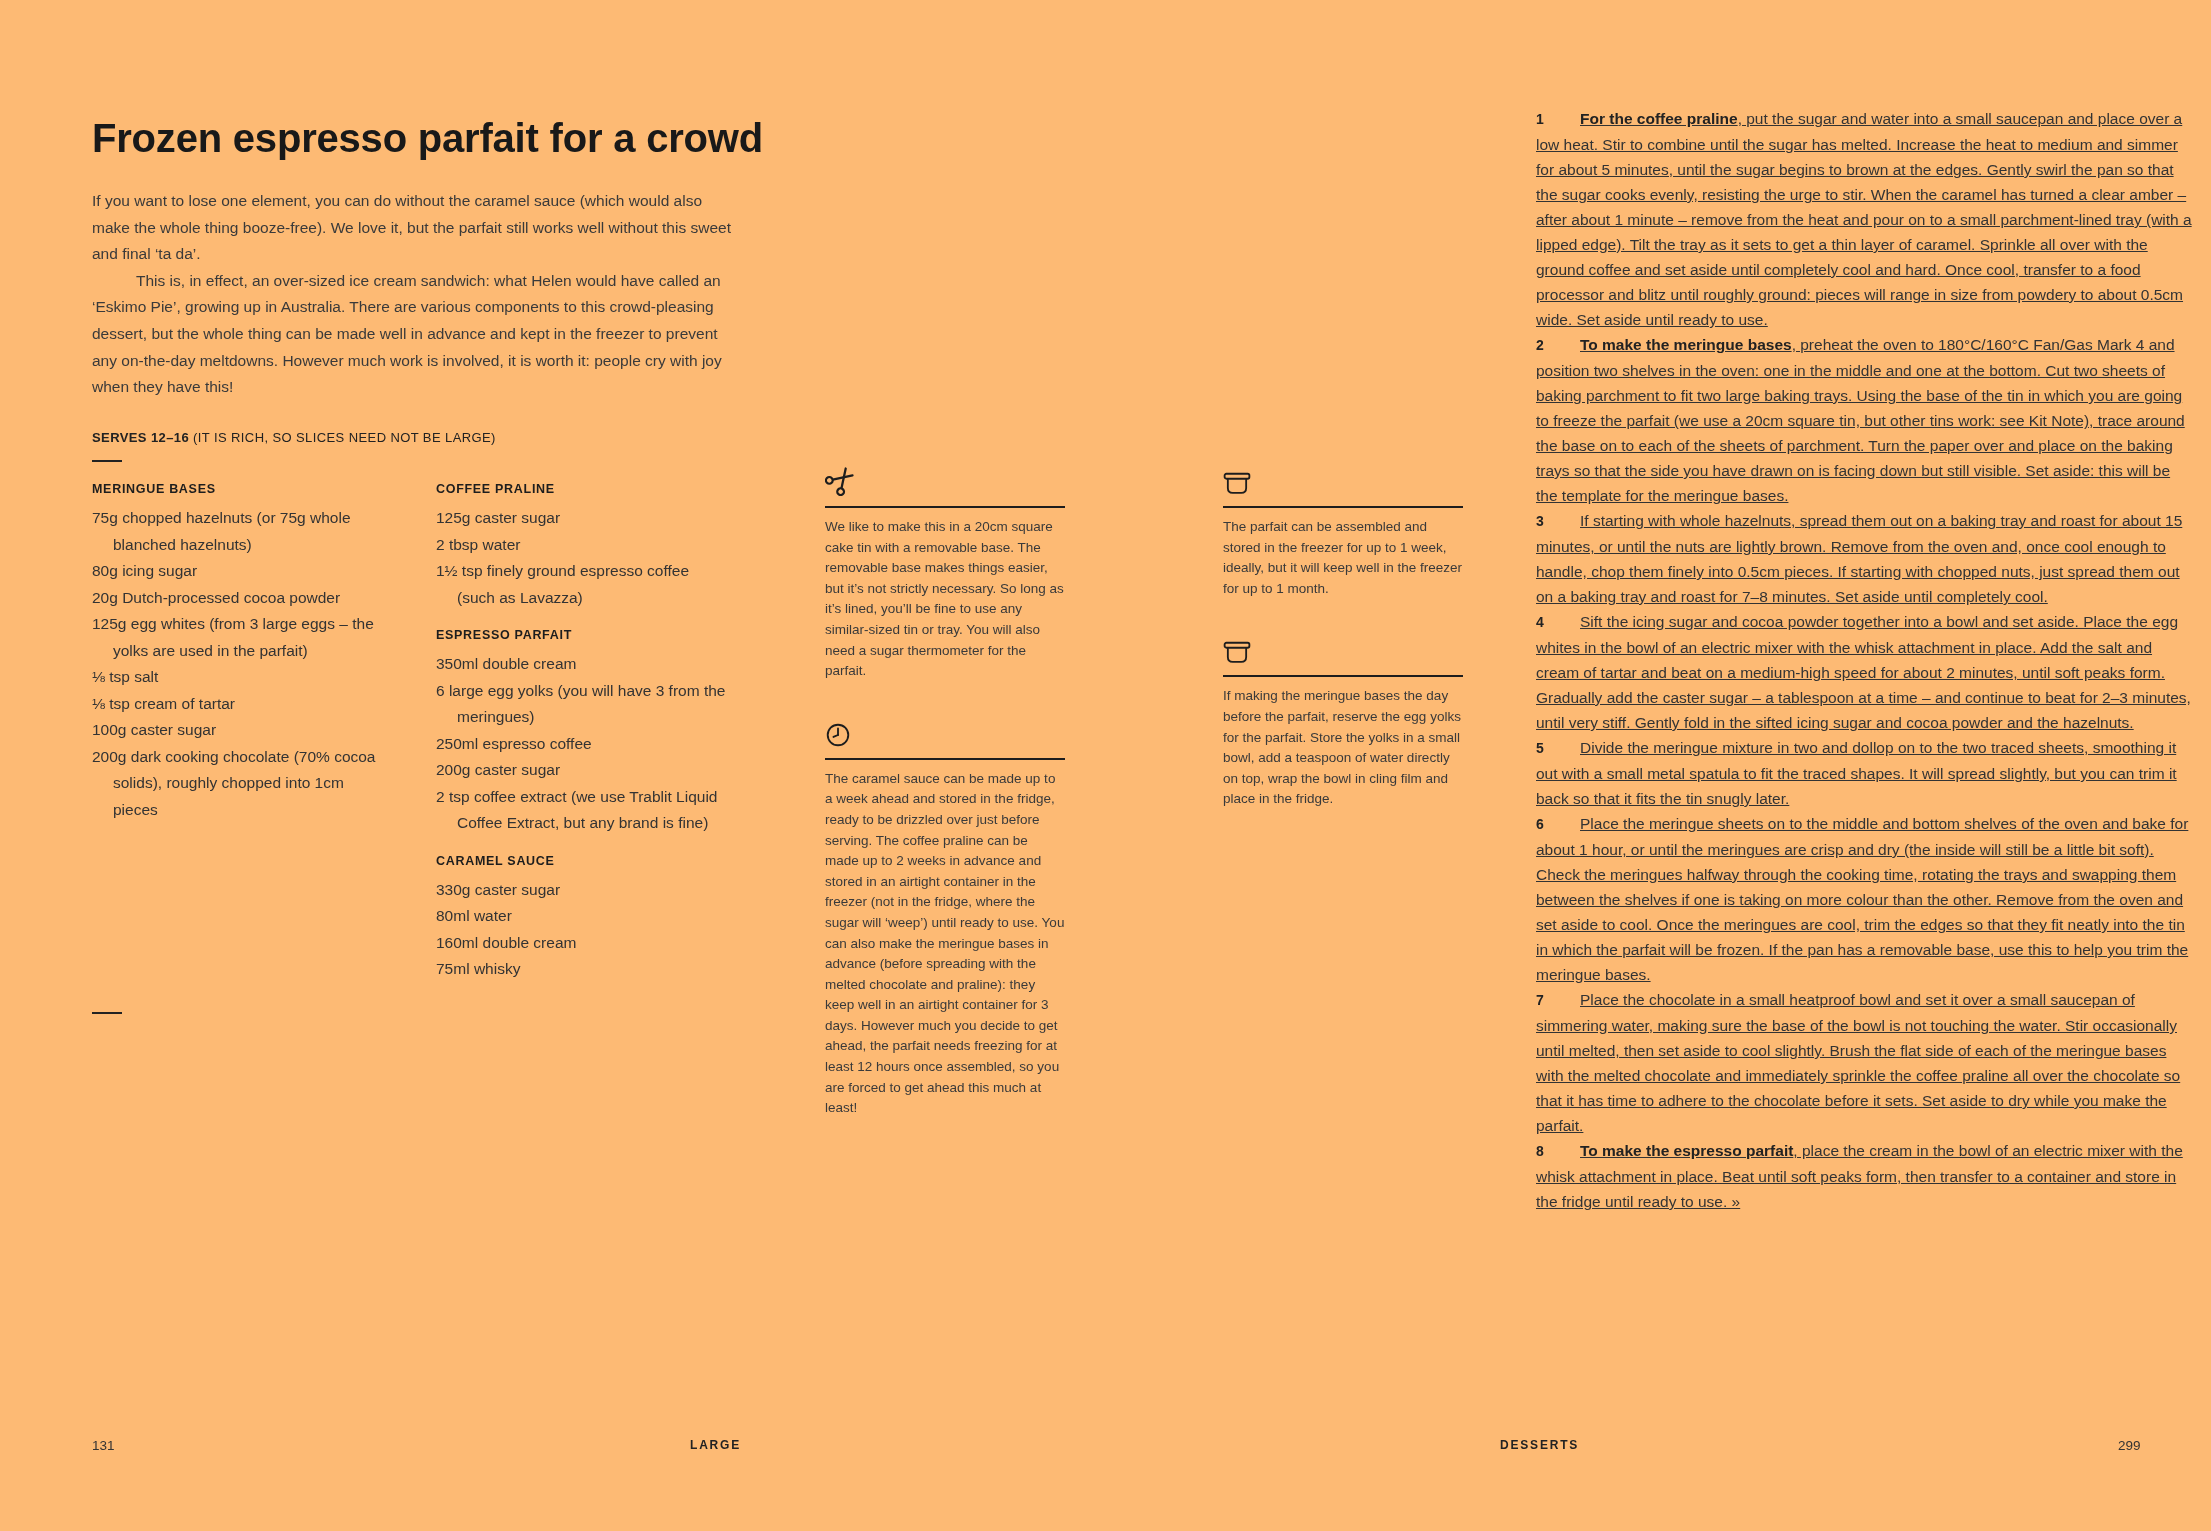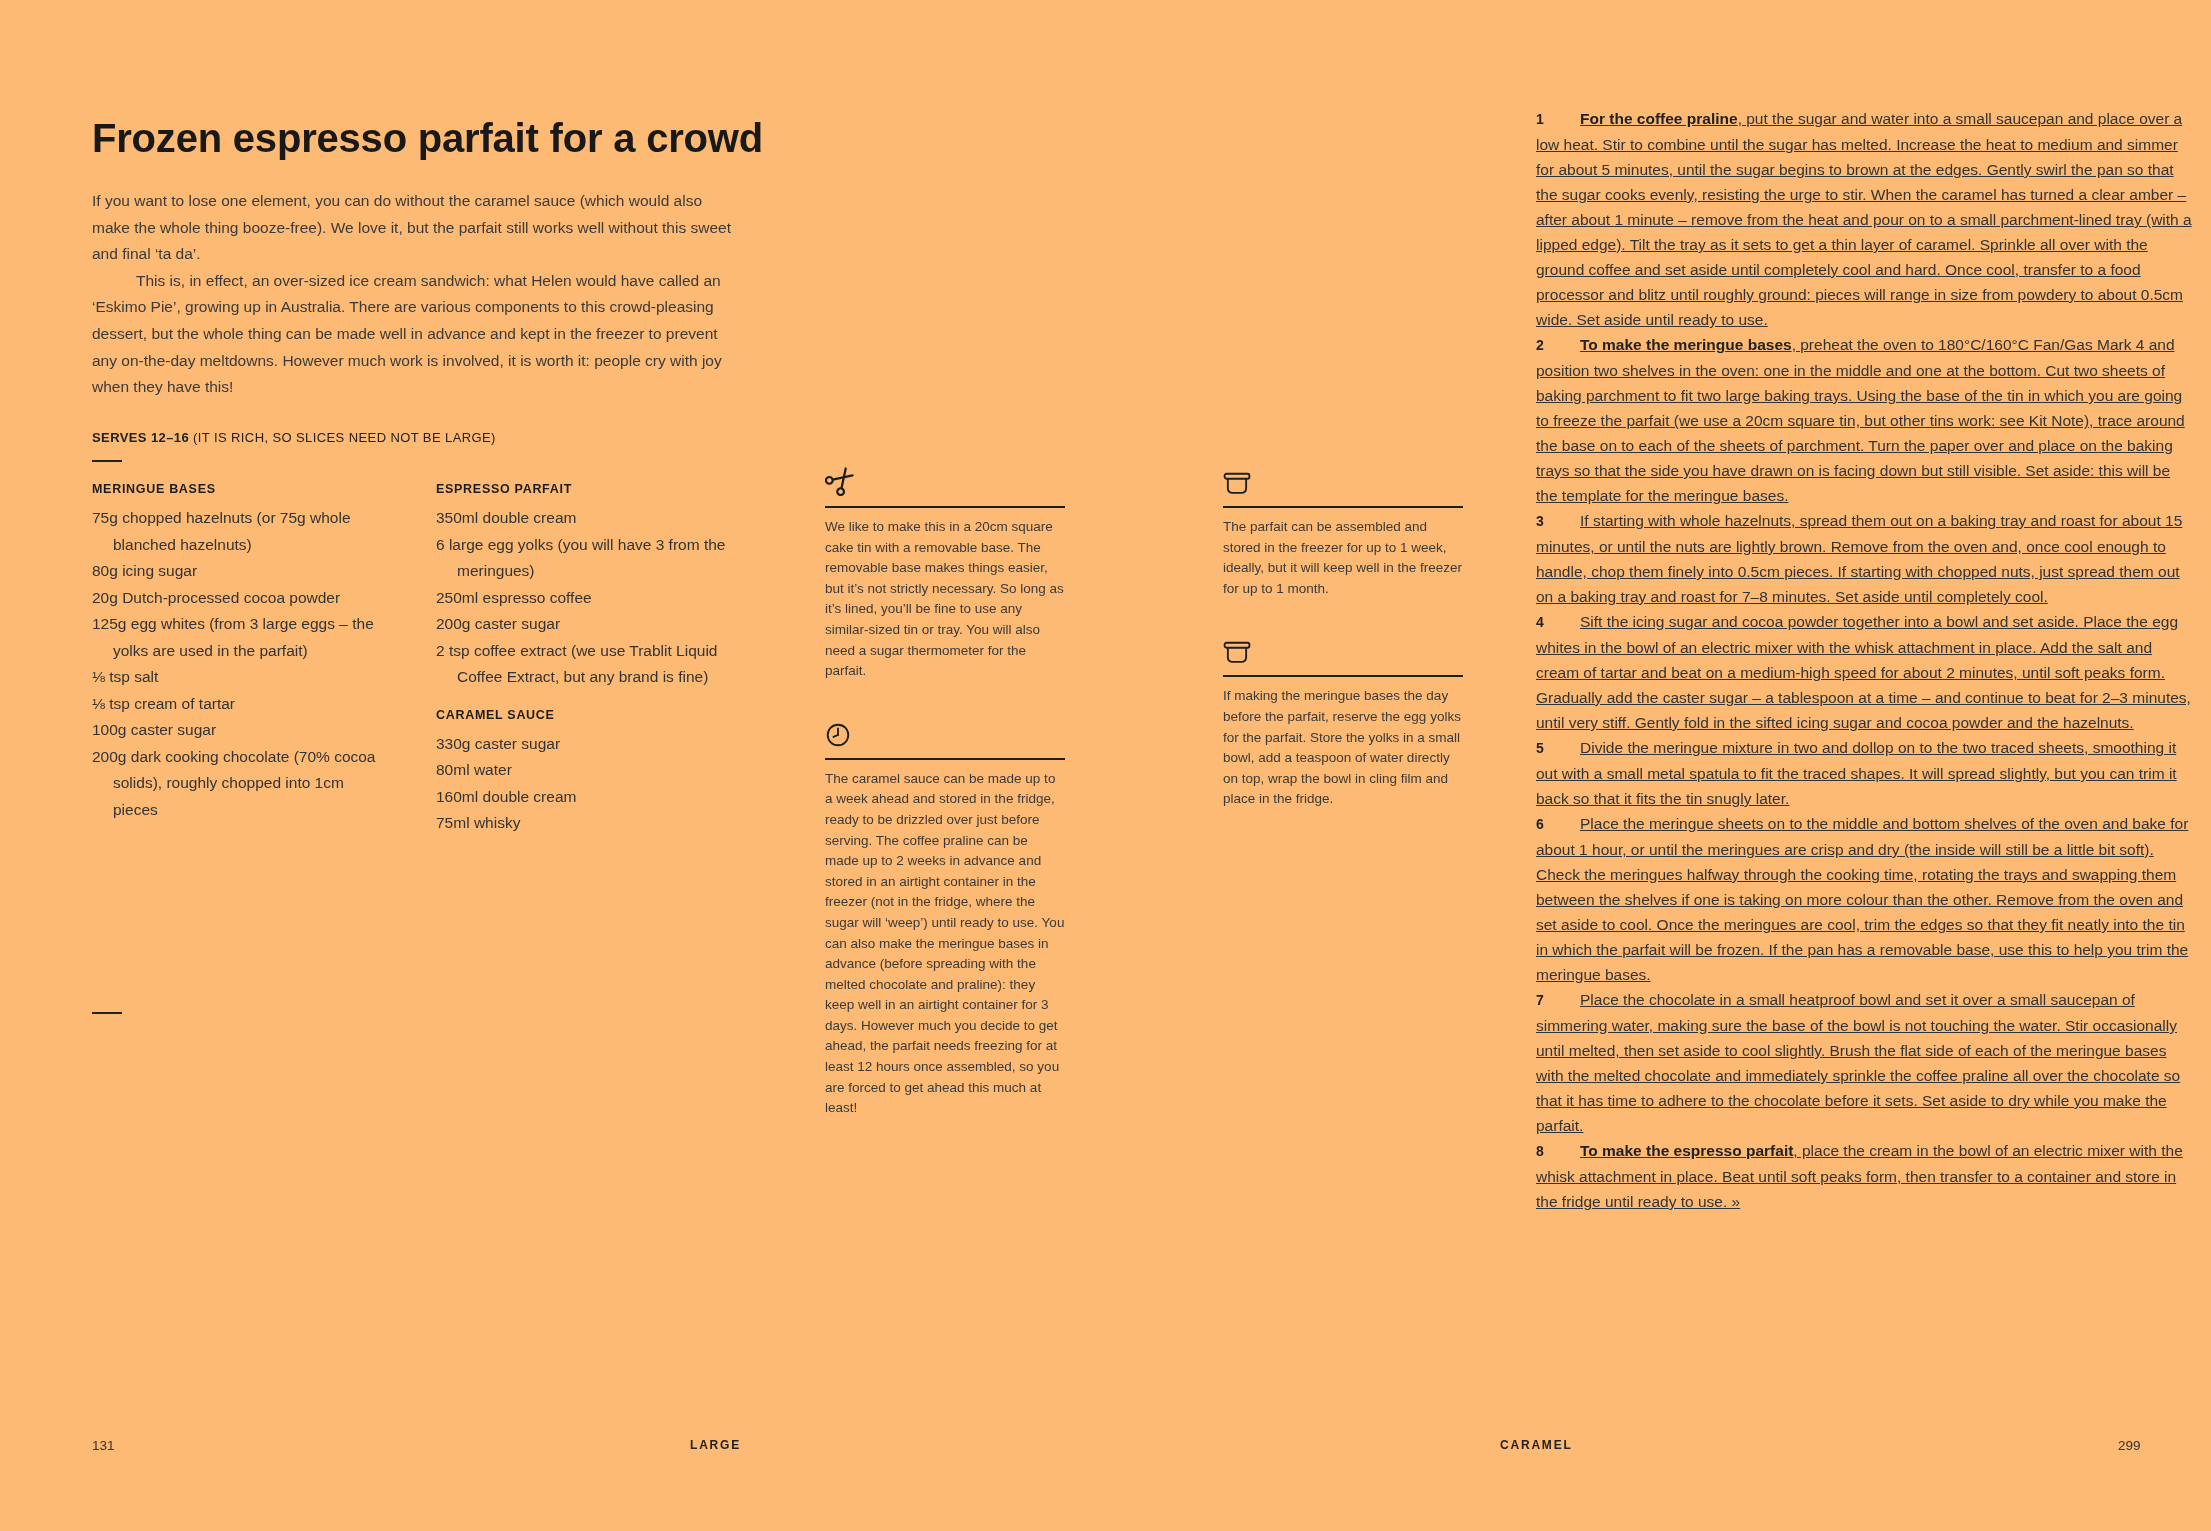--- a/index.html
+++ b/index.html
@@ -77,20 +77,28 @@
         <li>⅛ tsp salt</li>
         <li>⅛ tsp cream of tartar</li>
         <li>100g caster sugar</li>
         <li>200g dark cooking chocolate (70% cocoa solids), roughly chopped into 1cm pieces</li>
       </ul>
     </div>
   </div>
 
   <div class="ing-col c2">
     <div class="ing-group">
+      <h3>COFFEE PRALINE</h3>
+      <ul>
+        <li>125g caster sugar</li>
+        <li>2 tbsp water</li>
+        <li>1½ tsp finely ground espresso coffee (such as Lavazza)</li>
+      </ul>
+    </div>
+    <div class="ing-group">
       <h3>ESPRESSO PARFAIT</h3>
       <ul>
         <li>350ml double cream</li>
         <li>6 large egg yolks (you will have 3 from the meringues)</li>
         <li>250ml espresso coffee</li>
         <li>200g caster sugar</li>
         <li>2 tsp coffee extract (we use Trablit Liquid Coffee Extract, but any brand is fine)</li>
       </ul>
     </div>
     <div class="ing-group">
@@ -179,16 +187,16 @@
     <p class="step">
       <span class="num">7</span><span class="lead"></span><span>Place the chocolate in a small heatproof bowl and set it over a small saucepan of simmering water, making sure the base of the bowl is not touching the water. Stir occasionally until melted, then set aside to cool slightly. Brush the flat side of each of the meringue bases with the melted chocolate and immediately sprinkle the coffee praline all over the chocolate so that it has time to adhere to the chocolate before it sets. Set aside to dry while you make the parfait.</span>
     </p>
     <p class="step">
       <span class="num">8</span><span class="lead">To make the espresso parfait</span><span>, place the cream in the bowl of an electric mixer with the whisk attachment in place. Beat until soft peaks form, then transfer to a container and store in the fridge until ready to use.  »</span>
     </p>
   </div>
 
   <div class="footer-item pg-left">131</div>
   <div class="footer-item sec sec-left">LARGE</div>
-  <div class="footer-item sec sec-right">CARAMEL</div>
+  <div class="footer-item sec sec-right">DESSERTS</div>
   <div class="footer-item pg-right">299</div>
 
 </div>
 
 </body></html>

